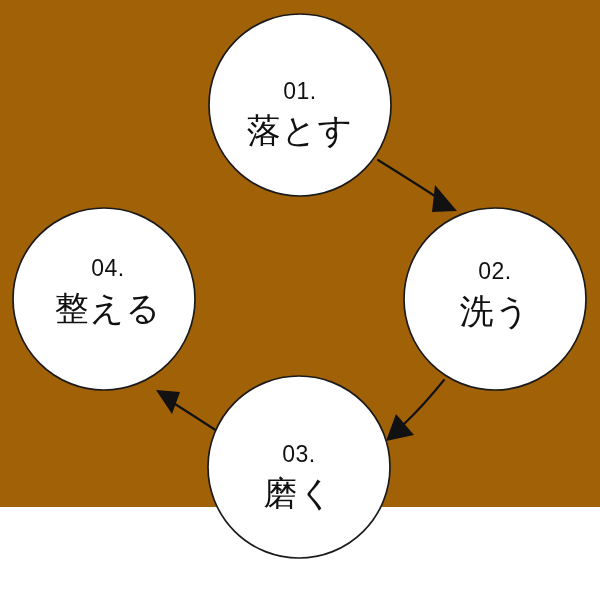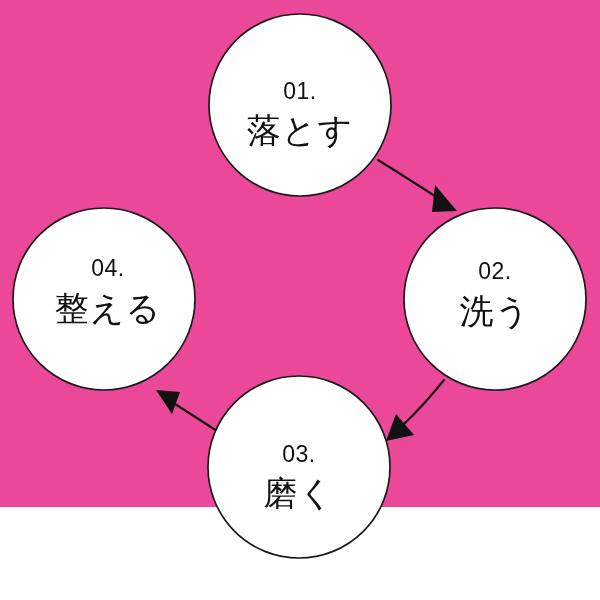--- a/index.html
+++ b/index.html
@@ -11,21 +11,21 @@
   body {
     width: 600px;
     height: 600px;
     font-family: "Liberation Sans", "DejaVu Sans", sans-serif;
     overflow: hidden;
   }
   #diagram-root {
     position: relative;
     width: 600px;
     height: 507px;
-    background: #ec4899;
+    background: #a16207;
   }
   svg#cycle-svg {
     display: block;
     width: 600px;
     height: 600px;
   }
   .node-circle {
     fill: #ffffff;
     stroke: #1a1a1a;
     stroke-width: 1.7;

